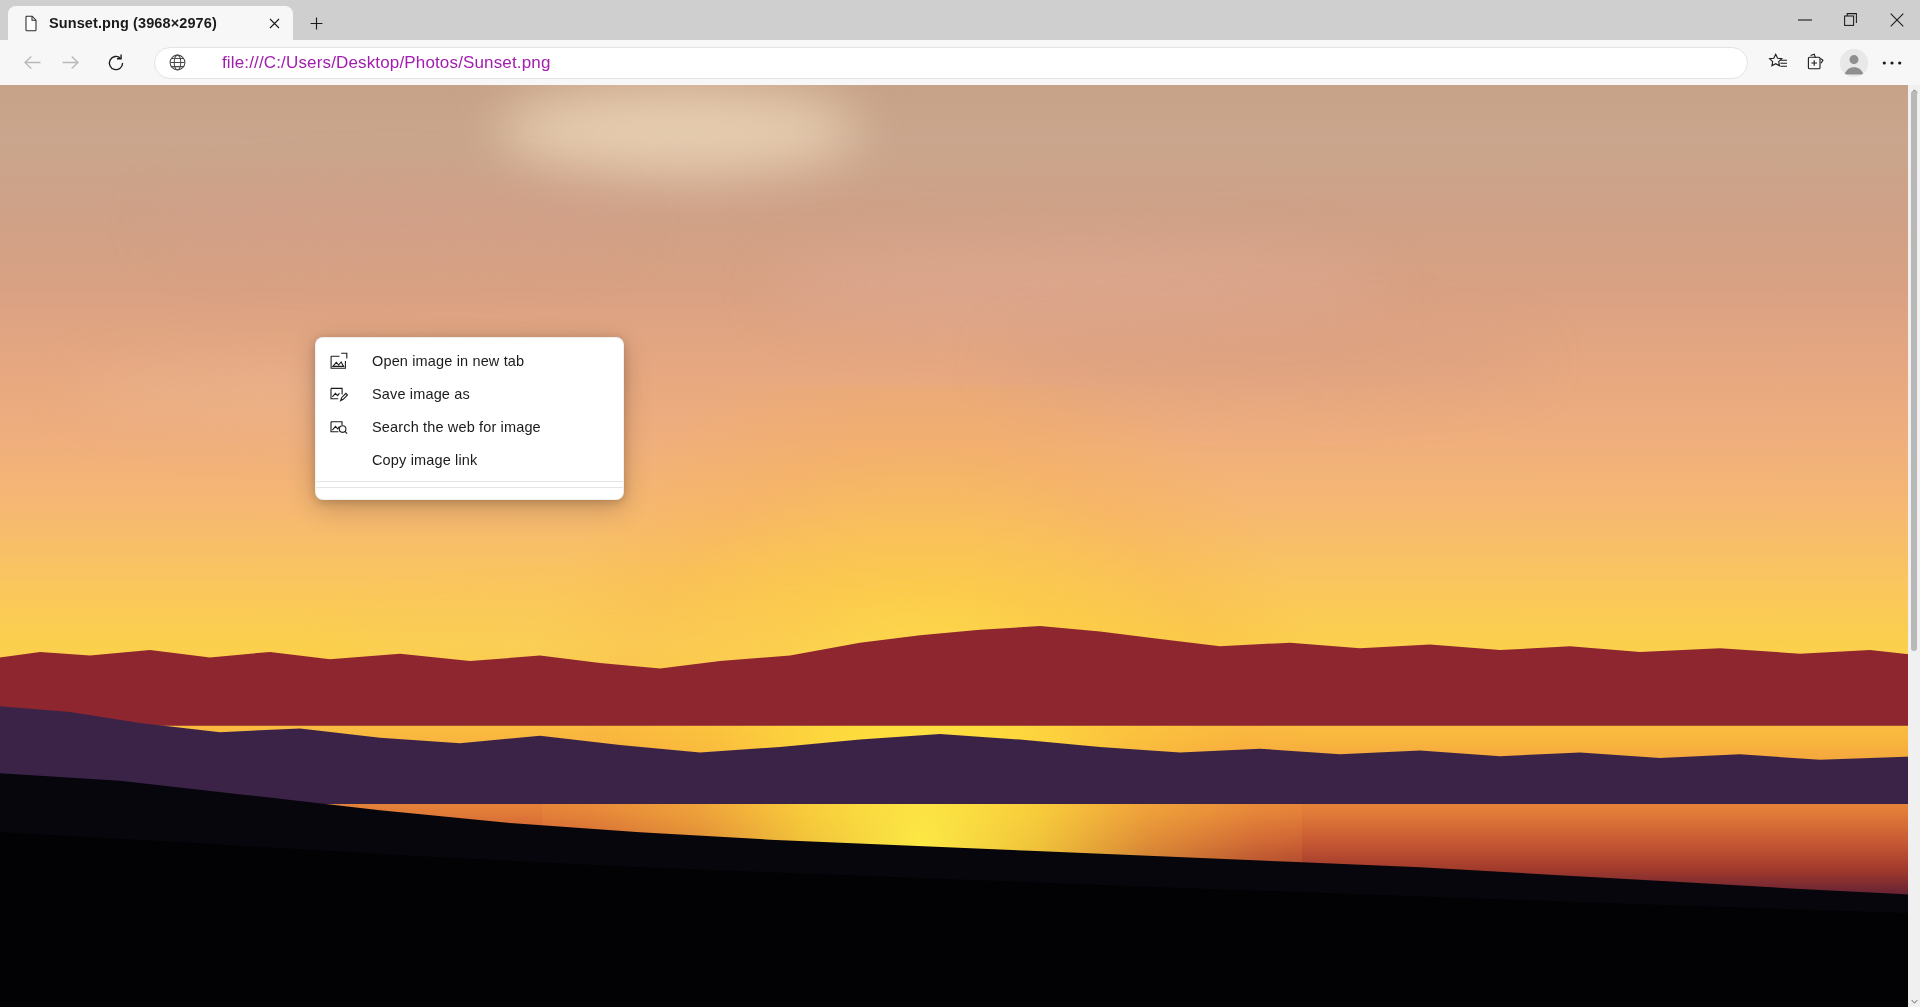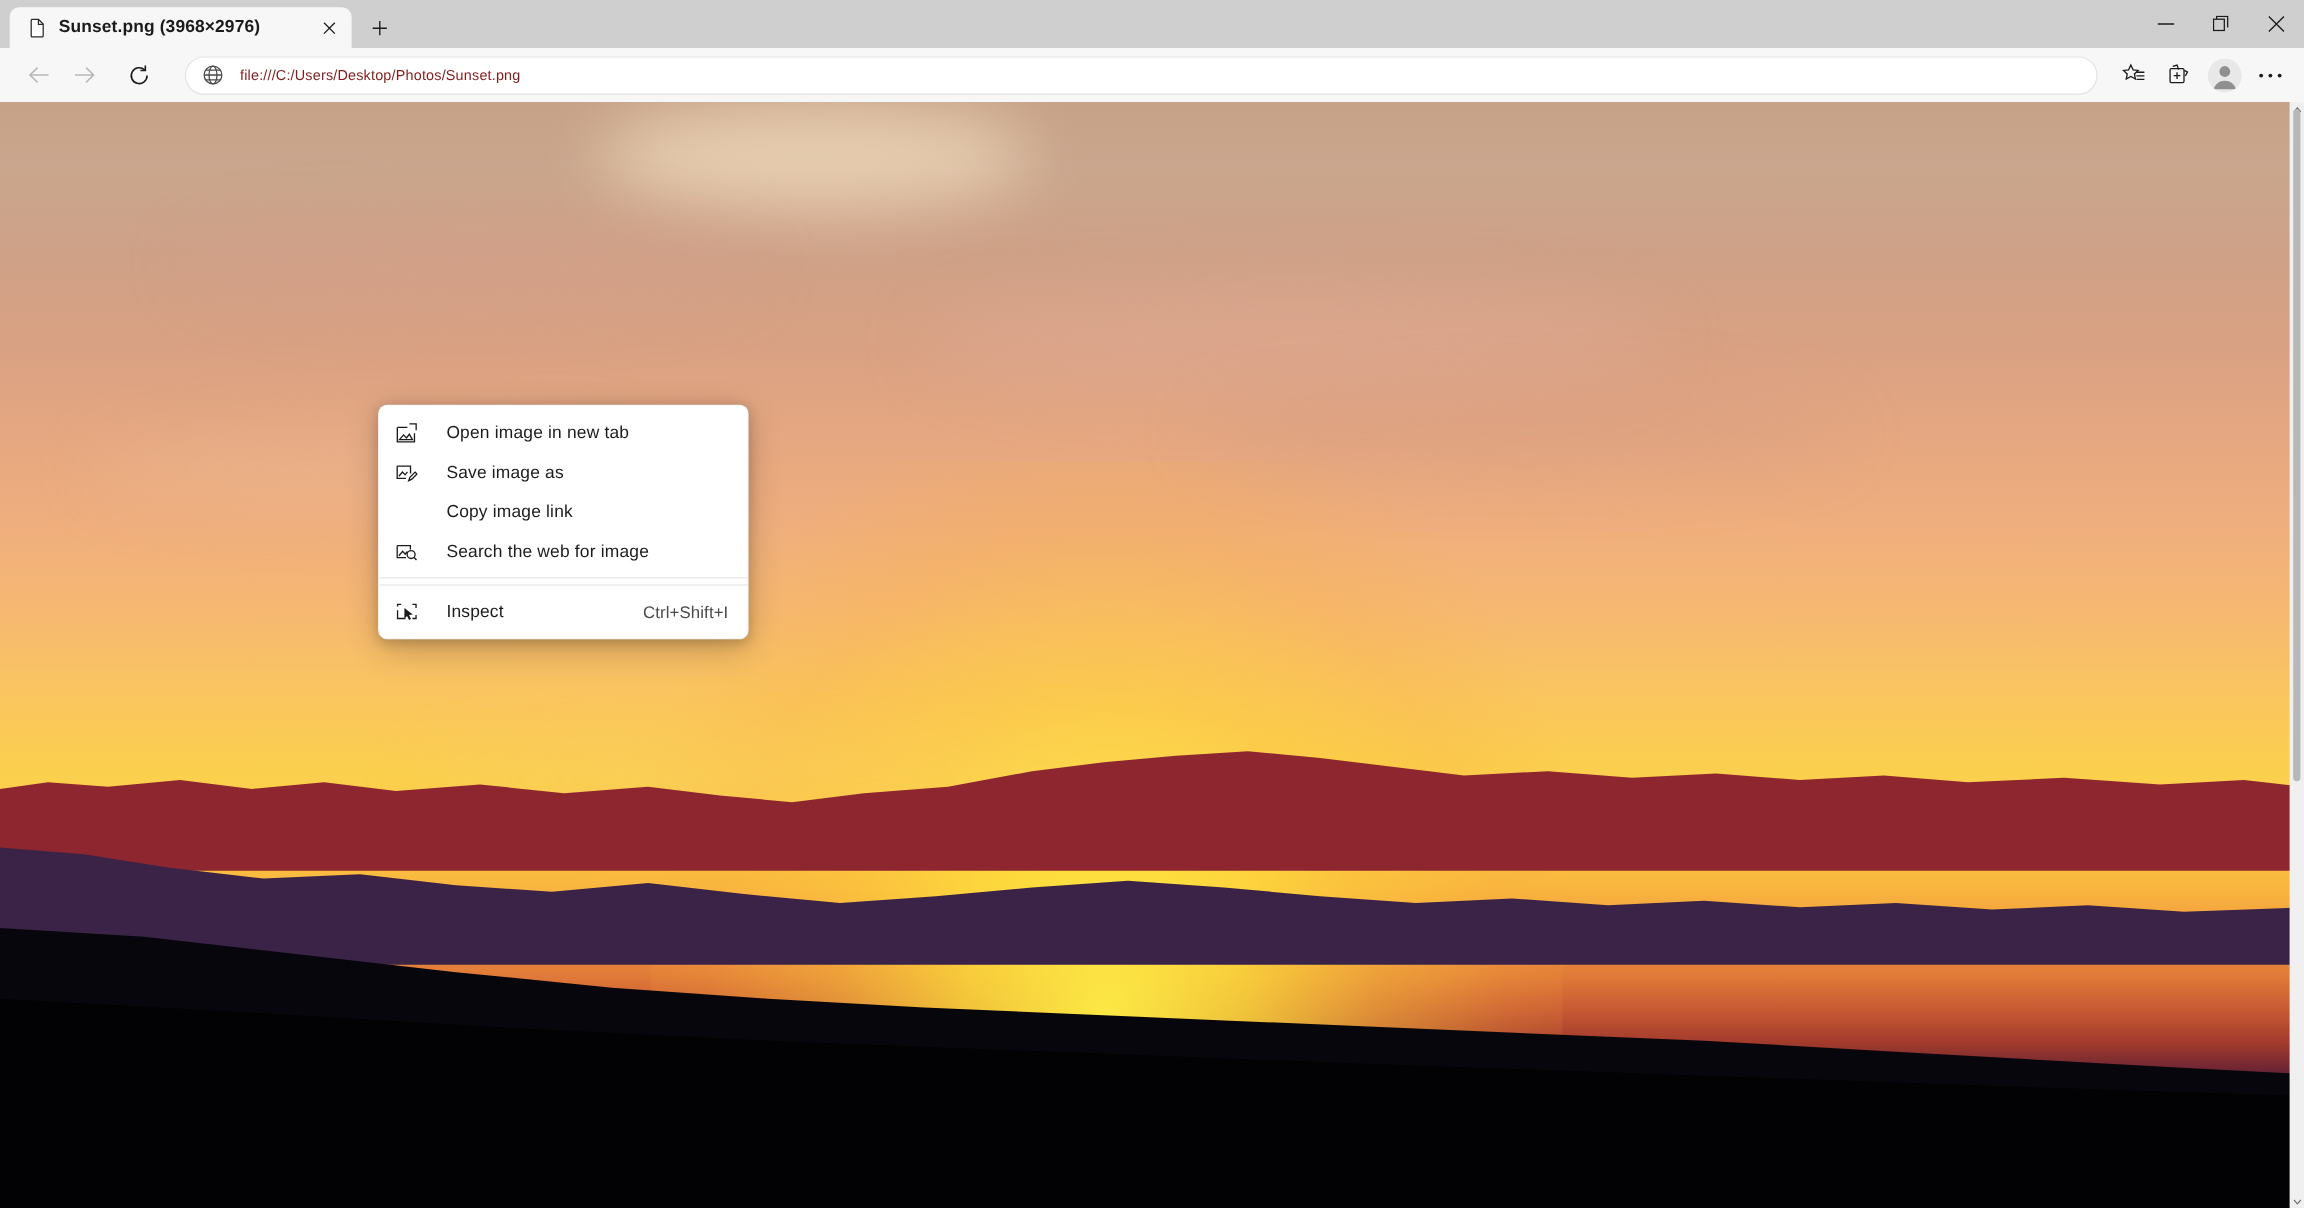--- a/index.html
+++ b/index.html
@@ -131,26 +131,27 @@
     margin: 0 10px 0 18px;
     display: flex;
     align-items: center;
     padding: 0 14px;
     gap: 14px;
     border: 1px solid #e3e3e3;
     min-width: 0;
   }
 
   .omnibox-url {
-    font-size: 12px;
-    color: #7f1d1d;
+    font-size: 17px;
+    color: #a21caf;
     white-space: nowrap;
     overflow: hidden;
     text-overflow: ellipsis;
     letter-spacing: 0.15px;
+    margin-left: 22px;
   }
 
   .tbicon {
     width: 36px;
     height: 36px;
     display: flex;
     align-items: center;
     justify-content: center;
     border-radius: 5px;
     flex: 0 0 auto;
@@ -540,53 +541,42 @@
             <path d="M1.0 3.4v10.3h7.2" fill="none" stroke="#1b1b1b" stroke-width="1.1"></path>
             <path d="M2.4 11.9l3.0-3.6 2.2 2.4 1.9-2.5" fill="none" stroke="#1b1b1b" stroke-width="1.1"></path>
             <path d="M10.6 15.6l1.0-2.9 4.3-4.3 1.6 1.6-4.3 4.3z" fill="none" stroke="#1b1b1b" stroke-width="1.1"></path>
           </svg>
         </span>
         <span class="ctxlabel">Save image as</span>
       </div>
 
 
       <div class="ctxitem">
-        <span class="ctxicon"></span>
-        <span class="ctxlabel">Copy image link</span>
-      </div>
-
-      <div class="ctxitem">
         <span class="ctxicon">
           <svg width="18" height="18" viewBox="0 0 18 18">
             <path d="M1.0 3.7h11.0v3.2" fill="none" stroke="#1b1b1b" stroke-width="1.1"></path>
             <path d="M1.0 3.7v10.0h7.4" fill="none" stroke="#1b1b1b" stroke-width="1.1"></path>
             <path d="M2.4 12.1l3.1-3.7 2.2 2.4 1.7-2.2" fill="none" stroke="#1b1b1b" stroke-width="1.1"></path>
             <circle cx="12.6" cy="11.1" r="3.3" fill="none" stroke="#1b1b1b" stroke-width="1.1"></circle>
             <path d="M15.1 13.6l2.0 2.0" fill="none" stroke="#1b1b1b" stroke-width="1.2"></path>
           </svg>
         </span>
         <span class="ctxlabel">Search the web for image</span>
       </div>
 
+      <div class="ctxitem">
+        <span class="ctxicon"></span>
+        <span class="ctxlabel">Copy image link</span>
+      </div>
+
       <div class="ctxsep"></div>
 
 
       <div class="ctxsep"></div>
 
-      <div class="ctxitem">
-        <span class="ctxicon">
-          <svg width="18" height="18" viewBox="0 0 18 18">
-            <path d="M1.3 4.4V2.6h3.0M13.7 2.6h3.0v3.0M16.7 11.4v3.0h-3.0" fill="none" stroke="#1b1b1b" stroke-width="1.1"></path>
-            <path d="M1.3 7.6v6.8h6.6" fill="none" stroke="#1b1b1b" stroke-width="1.1"></path>
-            <path d="M7.0 5.6l7.0 5.5-3.1 0.4 1.6 3.3-1.6 0.9-1.7-3.3-2.2 2.2z" fill="#1b1b1b"></path>
-          </svg>
-        </span>
-        <span class="ctxlabel">Inspect</span>
-        <span class="ctxshortcut">Ctrl+Shift+I</span>
-      </div>
     </div>
 
     <div class="vscroll">
       <span class="arrow up">
         <svg width="7" height="5" viewBox="0 0 7 5">
           <path d="M0.6 4.2L3.5 0.9l2.9 3.3" fill="none" stroke="#6b6b6b" stroke-width="1"></path>
         </svg>
       </span>
       <div class="thumb"></div>
       <span class="arrow down">

